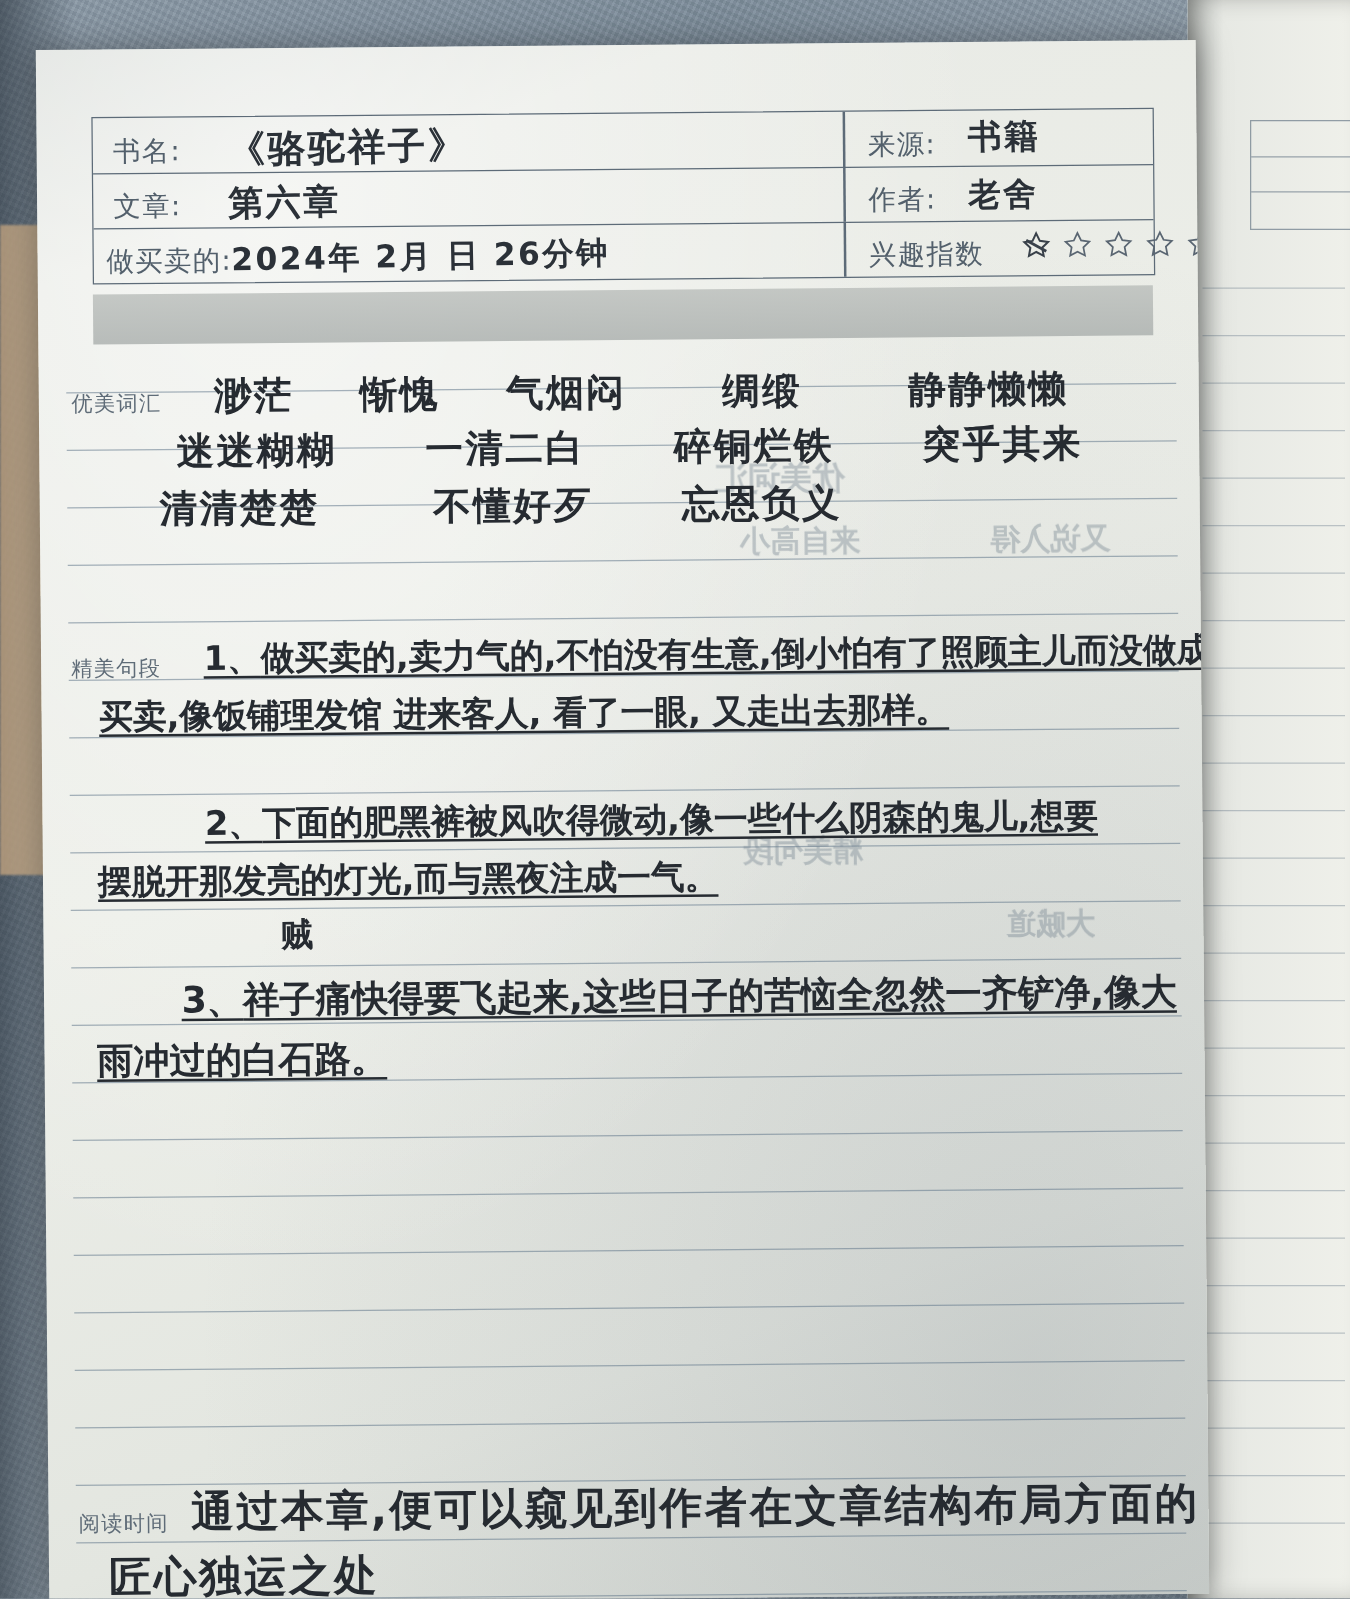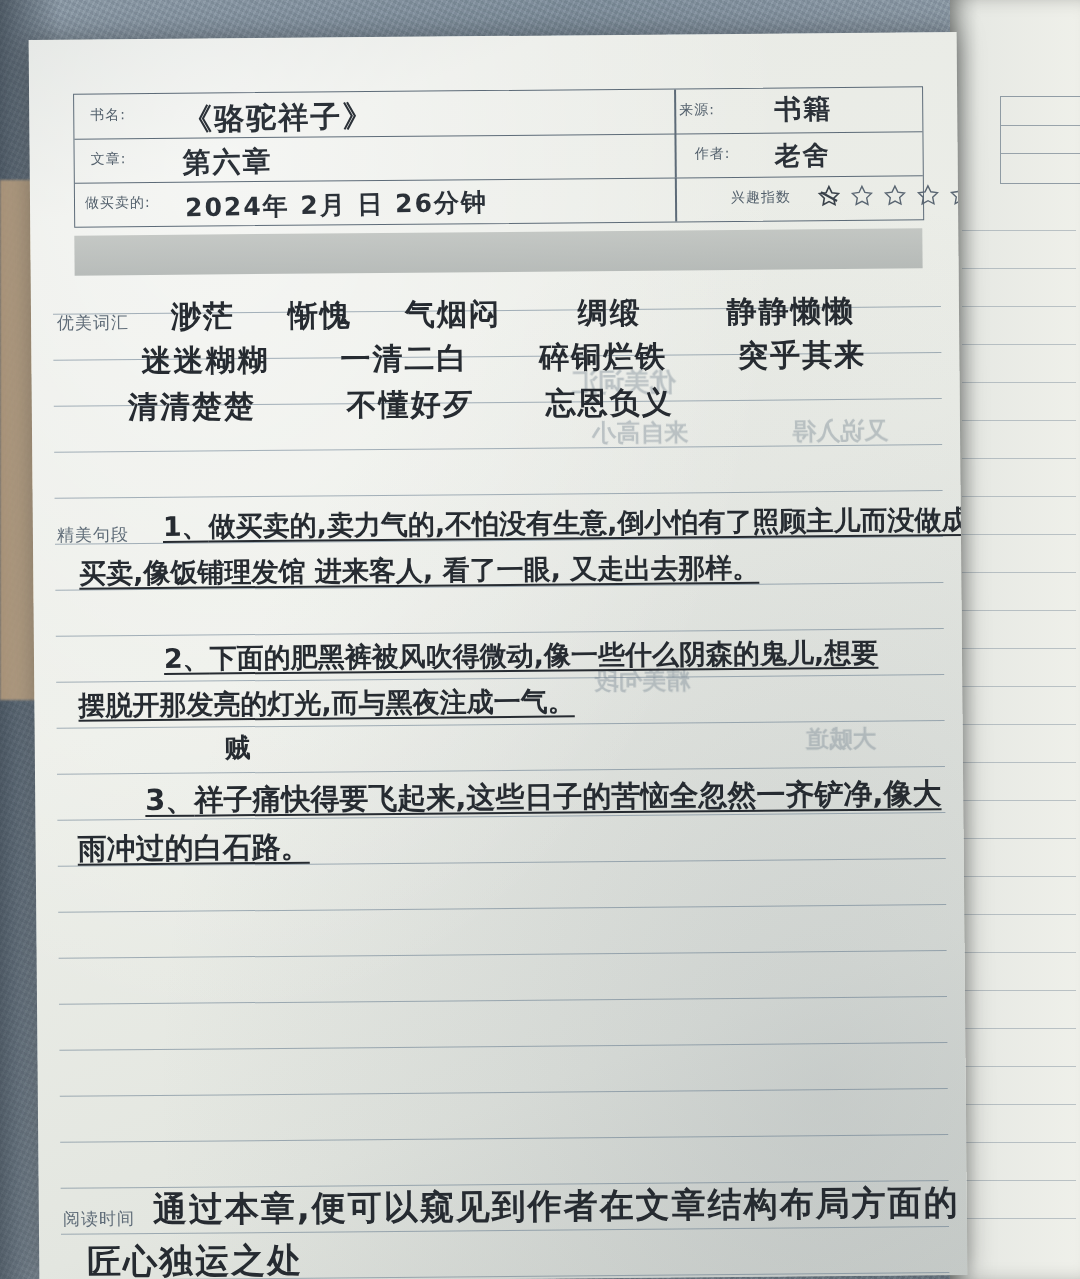--- a/index.html
+++ b/index.html
@@ -103,21 +103,21 @@
     left: 600px; top: 0; width: 1.5px; height: 88px;
     background: #5d6b78;
   }
   .vdiv2 {
     position: absolute;
     left: 600px; top: 88px; width: 1.5px; height: 44px;
     background: #5d6b78;
   }
   .lbl {
     position: absolute;
-    font-size: 14px;
+    font-size: 22px;
     color: #53606c;
     letter-spacing: 1px;
     font-family: "DejaVu Sans", sans-serif;
   }
   .hw {
     position: absolute;
     color: #2b3138;
     font-family: "DejaVu Sans", sans-serif;
     font-weight: 700;
     letter-spacing: 2px;
@@ -226,27 +226,27 @@
 
       <span class="lbl" style="left:16px; top:12px;">书名:</span>
       <span class="hw" style="left:108px; top:5px; font-size:30px;">《骆驼祥子》</span>
 
       <span class="lbl" style="left:16px; top:56px;">文章:</span>
       <span class="hw" style="left:108px; top:50px; font-size:28px;">第六章</span>
 
       <span class="lbl" style="left:10px; top:100px;">做买卖的:</span>
       <span class="hw" style="left:110px; top:96px; font-size:25px;">2024年 2月 日  26分钟</span>
 
-      <span class="lbl" style="left:605px; top:12px;">来源:</span>
+      <span class="lbl" style="left:620px; top:12px;">来源:</span>
       <span class="hw" style="left:700px; top:3px; font-size:27px;">书籍</span>
 
       <span class="lbl" style="left:620px; top:56px;">作者:</span>
       <span class="hw" style="left:700px; top:50px; font-size:26px;">老舍</span>
 
-      <span class="lbl" style="left:656px; top:100px;text-align:center;">兴趣指数</span>
+      <span class="lbl" style="left:620px; top:100px;text-align:center;">兴趣指数</span>
       <div class="stars" style="left:742px; top:96px;">
         <span class="star">
             <svg viewBox="0 0 24 24" width="24" height="24">
               <path d="M12 2.6l2.9 6 6.6.9-4.8 4.6 1.2 6.5L12 17.5 6.1 20.6l1.2-6.5L2.5 9.5l6.6-.9z" fill="none" stroke="#39414a" stroke-width="1.6"></path>
               <path d="M4 8 L20 17" stroke="#39414a" stroke-width="2.2" fill="none"></path>
             </svg>
           </span>
         <span class="star">
             <svg viewBox="0 0 24 24" width="24" height="24">
               <path d="M12 2.6l2.9 6 6.6.9-4.8 4.6 1.2 6.5L12 17.5 6.1 20.6l1.2-6.5L2.5 9.5l6.6-.9z" fill="none" stroke="#5a6672" stroke-width="1.4"></path>

